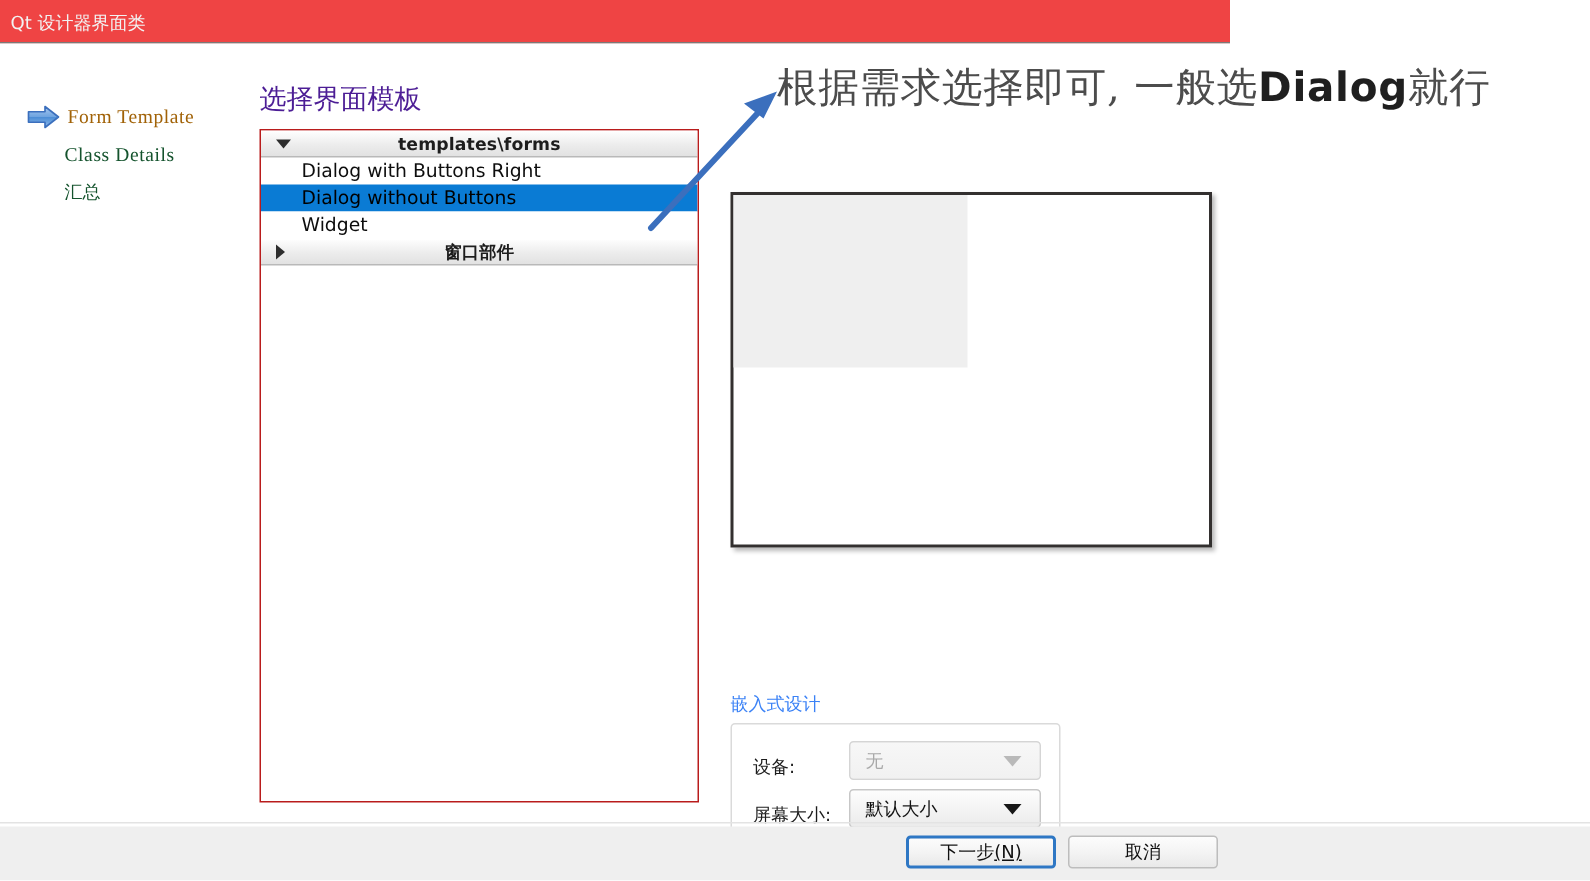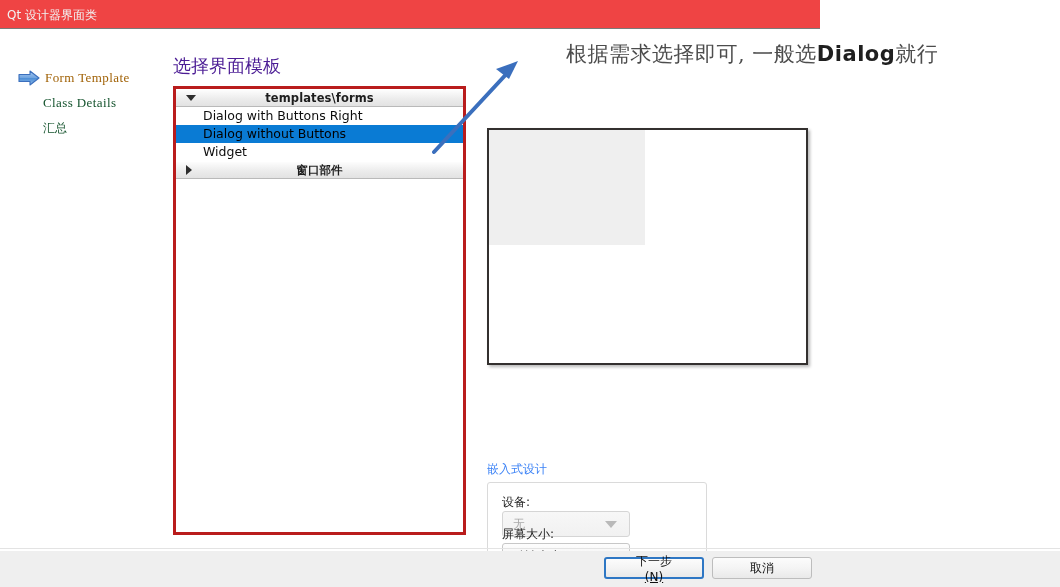--- a/index.html
+++ b/index.html
@@ -94,21 +94,21 @@
   }
 
   
   .tree-panel {
     position: absolute;
     left: 173px;
     top: 57px;
     width: 293px;
     height: 449px;
     background: #ffffff;
-    border: 3px solid #b91c1c;
+    border: 1px solid #b91c1c;
     box-sizing: border-box;
     overflow: hidden;
   }
   .tree-group {
     position: relative;
     height: 16px;
     background: linear-gradient(to bottom, #fdfdfd 0%, #ececec 55%, #e2e2e2 100%);
     border-top: 1px solid #ffffff;
     border-bottom: 1px solid #b9b9b9;
     display: flex;
@@ -192,22 +192,21 @@
     width: 220px;
     height: 82px;
     border: 1px solid #dadada;
     border-radius: 3px;
     background: #ffffff;
     box-sizing: border-box;
   }
   .field-row {
     position: absolute;
     display: flex;
-    align-items: flex-start;
-    flex-direction: column;
+    align-items: flex-end;
   }
   .field-row.r0 { left: 14px; top: 11px; }
   .field-row.r1 { left: 14px; top: 43px; }
   .field-label {
     font-size: 12px;
     color: #1c1c1c;
     font-family: "DejaVu Sans", sans-serif;
     white-space: nowrap;
     width: 64px;
   }
@@ -244,26 +243,25 @@
     border-color: #d5d5d5;
   }
   .combo.disabled .combo-value { color: #a9a9a9; }
   .combo.disabled .combo-arrow { border-top-color: #b9b9b9; }
 
   
   .annotation {
     position: absolute;
     left: 518px;
     top: 40px;
-    font-size: 21px;
+    font-size: 27px;
     color: #4c4c4c;
     font-family: "DejaVu Serif", serif;
     white-space: nowrap;
     letter-spacing: 0.5px;
-    margin-left: 48px;
   }
   .annotation .em {
     font-family: "DejaVu Sans", sans-serif;
     font-weight: 700;
     color: #1f1f1f;
   }
   .anno-arrow {
     position: absolute;
     left: 430px;
     top: 52px;
@@ -296,21 +294,20 @@
     box-sizing: border-box;
     display: flex;
     align-items: center;
     justify-content: center;
     font-size: 12px;
     color: #101010;
     font-family: "DejaVu Sans", sans-serif;
     white-space: nowrap;
     background: linear-gradient(to bottom, #fcfcfc 0%, #f4f4f4 50%, #e9e9e9 100%);
     border: 1px solid #bdbdbd;
-    flex-direction: column;
   }
   .btn.primary {
     left: 604px;
     top: 6px;
     width: 100px;
     border: 2px solid #2e77c4;
     padding: 0;
   }
   .btn.secondary {
     left: 712px;

